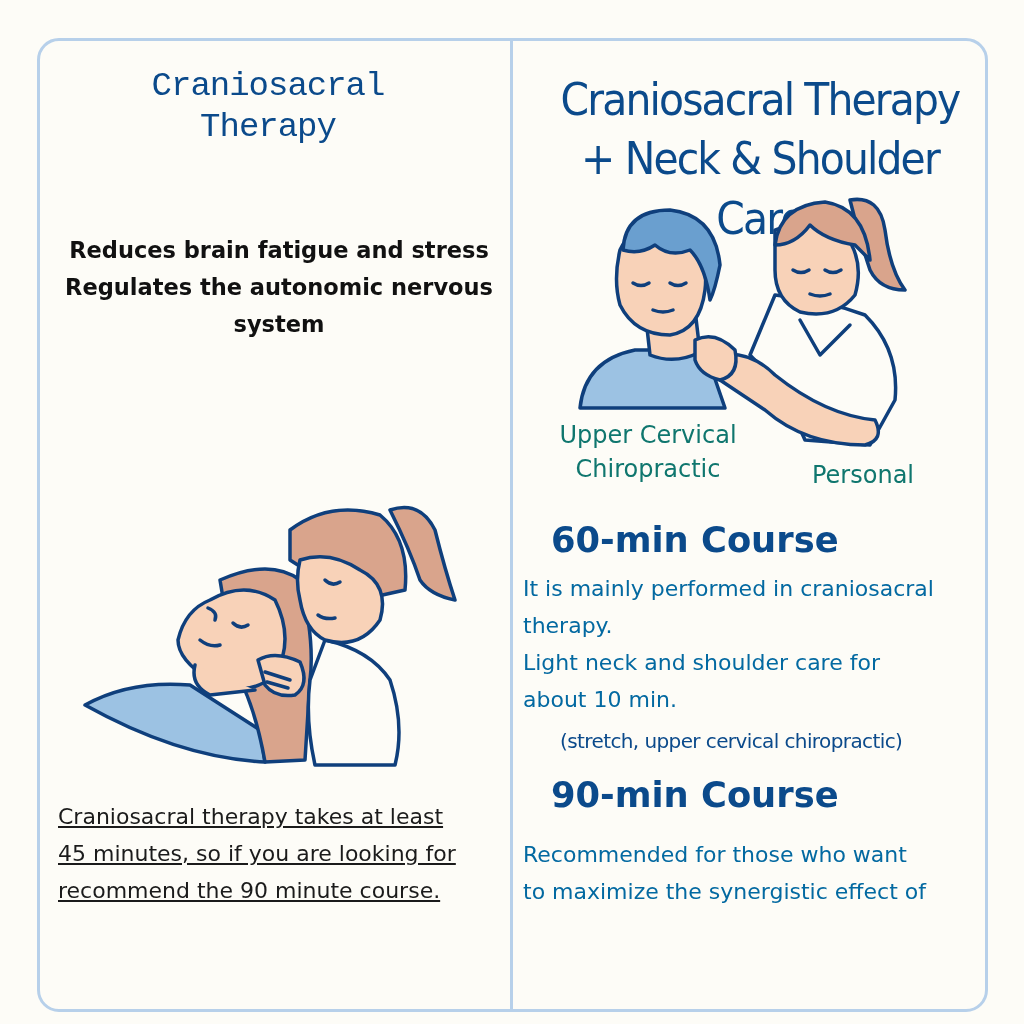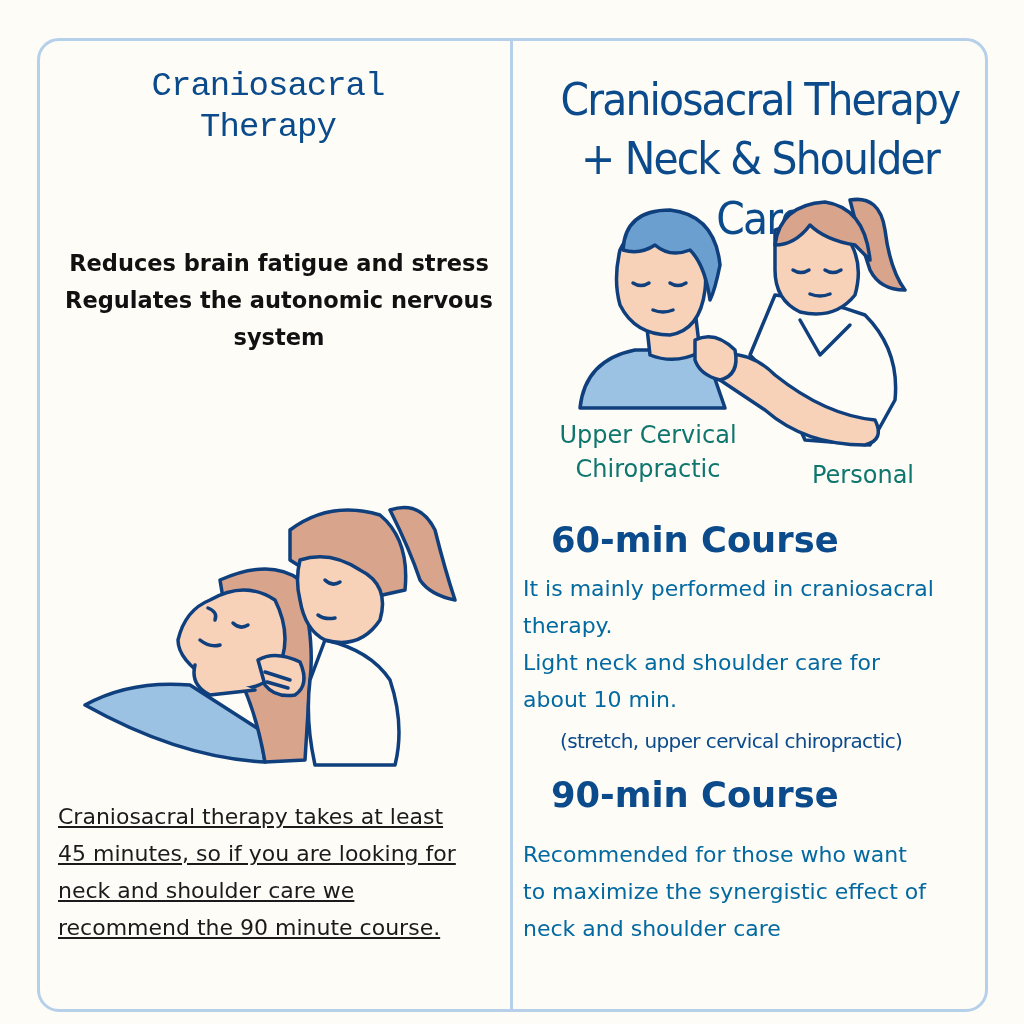--- a/index.html
+++ b/index.html
@@ -20,21 +20,21 @@
     color: #0b4a8b; font-family: "DejaVu Sans", sans-serif; font-weight: normal;
     text-align: center; line-height: 1.2; letter-spacing: -1px;
   }
   .left-title { left: 68px; top: 66px; width: 400px; font-size: 34px; font-family: Liberation Mono, monospace; }
   .left-title span { display: block; }
 
   .right-title { left: 525px; top: 70px; width: 470px; font-size: 44px; line-height: 1.35; letter-spacing: -2px; transform: scaleX(0.93); transform-origin: center; }
   .right-title span { display: block; }
 
   .benefits {
-    left: 44px; top: 245px; width: 470px; text-align: center;
+    left: 44px; top: 232px; width: 470px; text-align: center;
     font-weight: bold; font-size: 22.5px; line-height: 37px; color: #111;
   }
   .benefits div { display: block; }
 
   .left-note {
     left: 58px; top: 798px; width: 450px; font-size: 22px; line-height: 37px; color: #1b1b1b; text-decoration: underline;
   }
 
   .label {
     color: #0f766e; font-size: 24px; line-height: 34px; text-align: center;
@@ -102,21 +102,20 @@
   <path class="ink" d="M258 125 Q265 130 275 128" fill="none"></path>
 
   <path class="ink" d="M198 170 Q215 160 240 172 Q250 195 235 205 Q215 208 205 195 Z" fill="#f8d2b8"></path>
   <path class="ink" d="M205 182 L230 190" fill="none"></path>
   <path class="ink" d="M207 192 L228 198" fill="none"></path>
 </svg>
 
 <div class="abs left-note">
   <div>Craniosacral therapy takes at least</div>
   <div>45 minutes, so if you are looking for</div>
-  <div>neck and shoulder care we</div>
   <div>recommend the 90 minute course.</div>
 </div>
 
 <h1 class="abs title right-title">
   <span>Craniosacral Therapy</span>
   <span>+ Neck &amp; Shoulder Care</span>
 </h1>
 
 <svg class="abs" style="left:575px;top:190px" width="340" height="260" viewBox="0 0 340 260">
 
@@ -162,14 +161,13 @@
   <div>therapy.</div>
   <div>Light neck and shoulder care for</div>
   <div>about 10 min.</div>
 </div>
 <div class="abs paren">(stretch, upper cervical chiropractic)</div>
 
 <h2 class="abs course-title c90">90-min Course</h2>
 <div class="abs course-text t90">
   <div>Recommended for those who want</div>
   <div>to maximize the synergistic effect of</div>
-  <div>neck and shoulder care</div>
 </div>
 
 </body></html>

